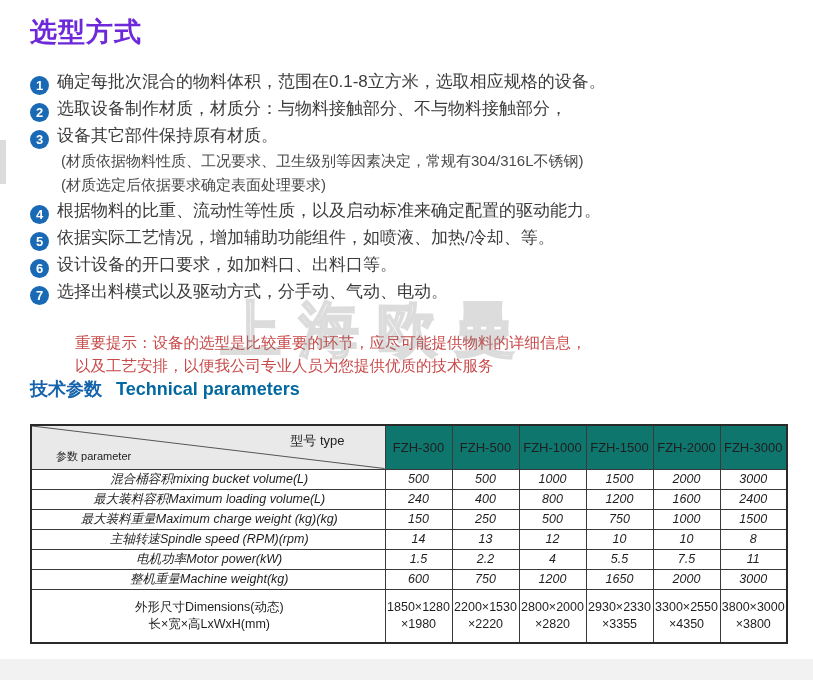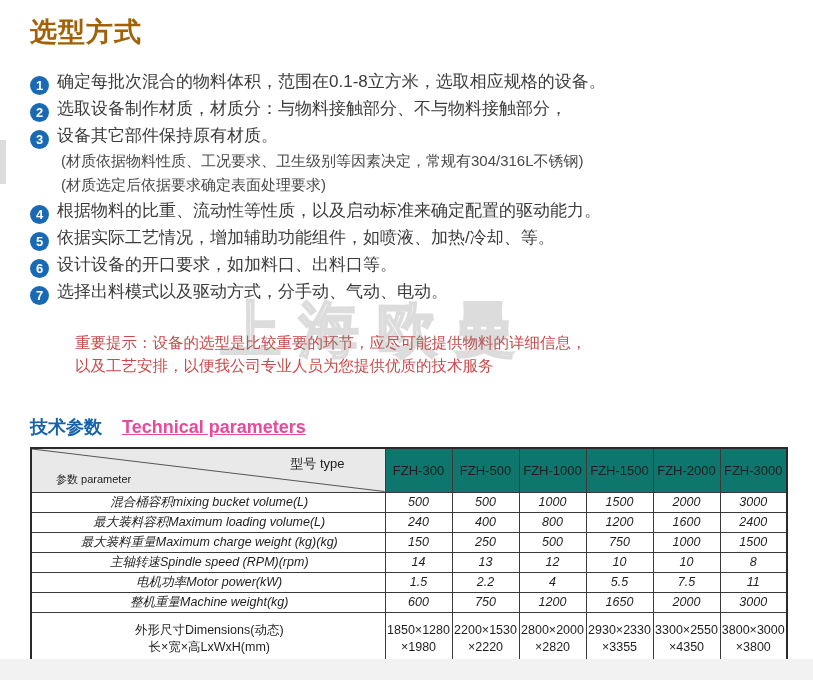--- a/index.html
+++ b/index.html
@@ -1,41 +1,41 @@
 <!DOCTYPE html>
 <html><head>
 <meta charset="utf-8">
 <style>
   * { margin:0; padding:0; box-sizing:border-box; }
   html,body { width:813px; height:680px; background:#ffffff; overflow:hidden;
               font-family:"Liberation Sans","DejaVu Sans",sans-serif; }
   .page { position:relative; width:813px; height:680px; padding:14px 0 0 30px; }
 
-  .page-title { font-size:27px; font-weight:bold; color:#a16207; letter-spacing:1px; margin-bottom:12px; }
+  .page-title { font-size:27px; font-weight:bold; color:#6d28d9; letter-spacing:1px; margin-bottom:12px; }
 
   .steps { margin-top:18px; }
   .step  { font-size:17px; line-height:27px; color:#3b3b3b; white-space:nowrap; }
   .badge { display:inline-flex; justify-content:center; align-items:center;
            width:19px; height:19px; border-radius:50%; background:#1a69b4; color:#fff;
            font-size:13px; font-weight:bold; margin-right:8px; vertical-align:-3px; }
   .notes { padding-left:31px; }
   .note  { font-size:15px; line-height:24px; color:#4a4a4a; white-space:nowrap; }
 
   .notice { margin-top:26px; padding-left:45px; color:#c84a4a; font-size:15.5px; line-height:23px; }
   .notice div { white-space:nowrap; }
 
   .watermark { position:absolute; left:221px; top:290px; font-size:60px; font-weight:bold;
                color:transparent; -webkit-text-stroke:2px rgba(130,130,130,0.28);
                letter-spacing:18px; pointer-events:none; }
 
-  .section-heading { margin-top:38px; display:flex; gap:20px; align-items:baseline; }
+  .section-heading { display:flex; gap:14px; align-items:baseline; }
   .section-heading .zh { font-size:18px; font-weight:bold; color:#1563ab; }
-  .section-heading .en { font-size:18px; font-weight:bold; color:#ec4899;text-decoration:underline; }
-
-  table.params { border-collapse:collapse; margin-top:8px; table-layout:fixed; }
+  .section-heading .en { font-size:18px; font-weight:bold; color:#0369a1; }
+
+  table.params { border-collapse:collapse; margin-top:23px; table-layout:fixed; }
   table.params th, table.params td { border:1px solid #3a3a3a; font-weight:normal;
            font-size:12.5px; color:#1e1e1e; text-align:center; vertical-align:middle; }
   table.params { border:2px solid #2a2a2a; }
   .col-param { width:354px; }
   .col-model { width:67px; }
   tr.head th { background:#0f766e; height:44px; font-size:13px; }
   td.label { text-align:left; padding:1px 4px 1px 6px; white-space:nowrap; }
   tr.data td { height:19px;font-style:italic; }
   tr.dims td { height:54px; line-height:17px; }
   td.corner { position:relative; background:#e9e9e9; }

